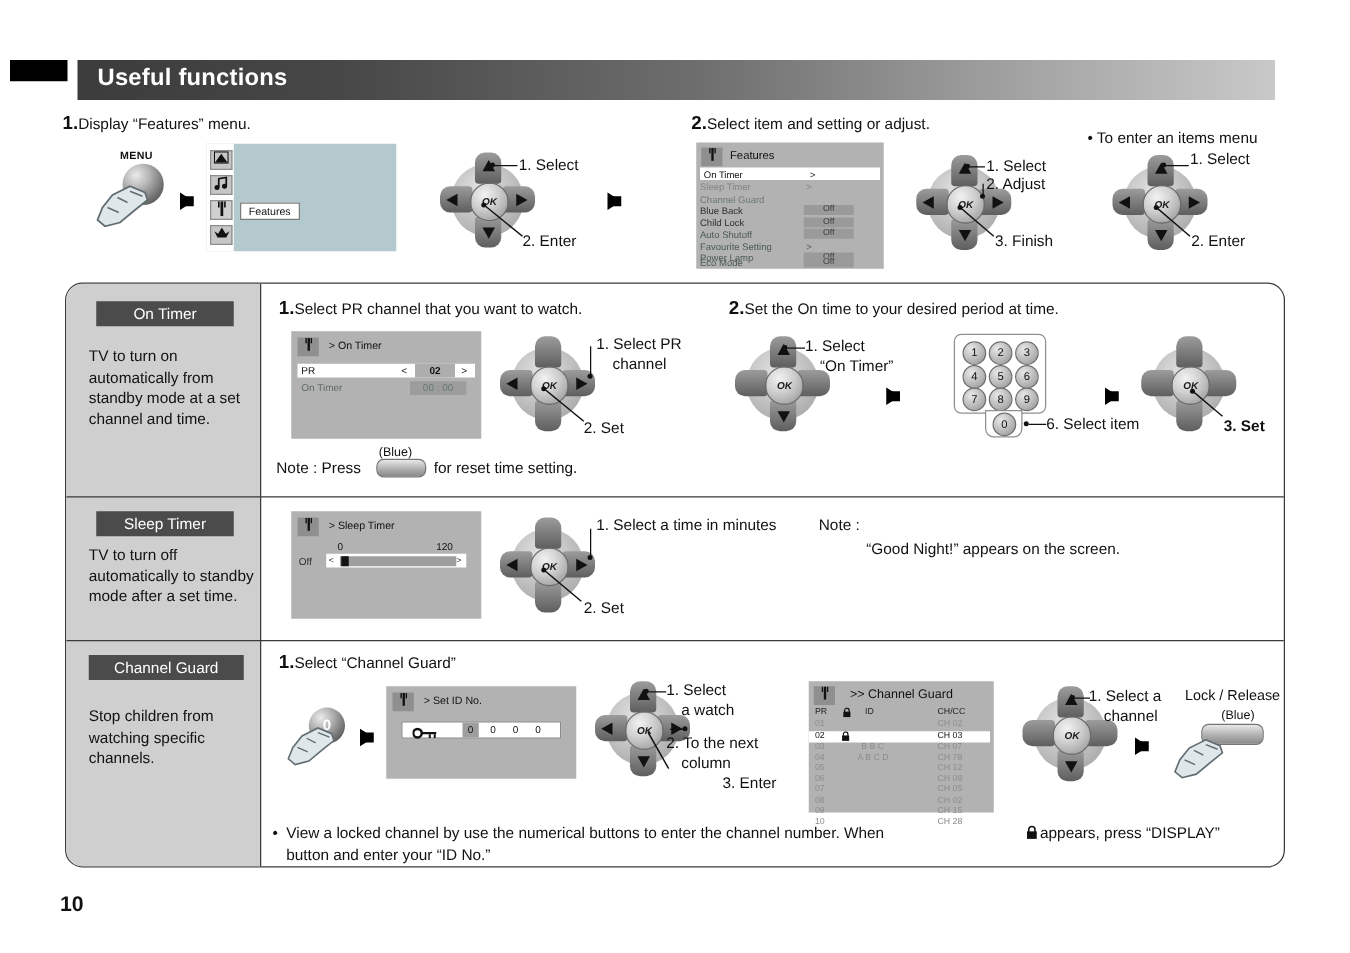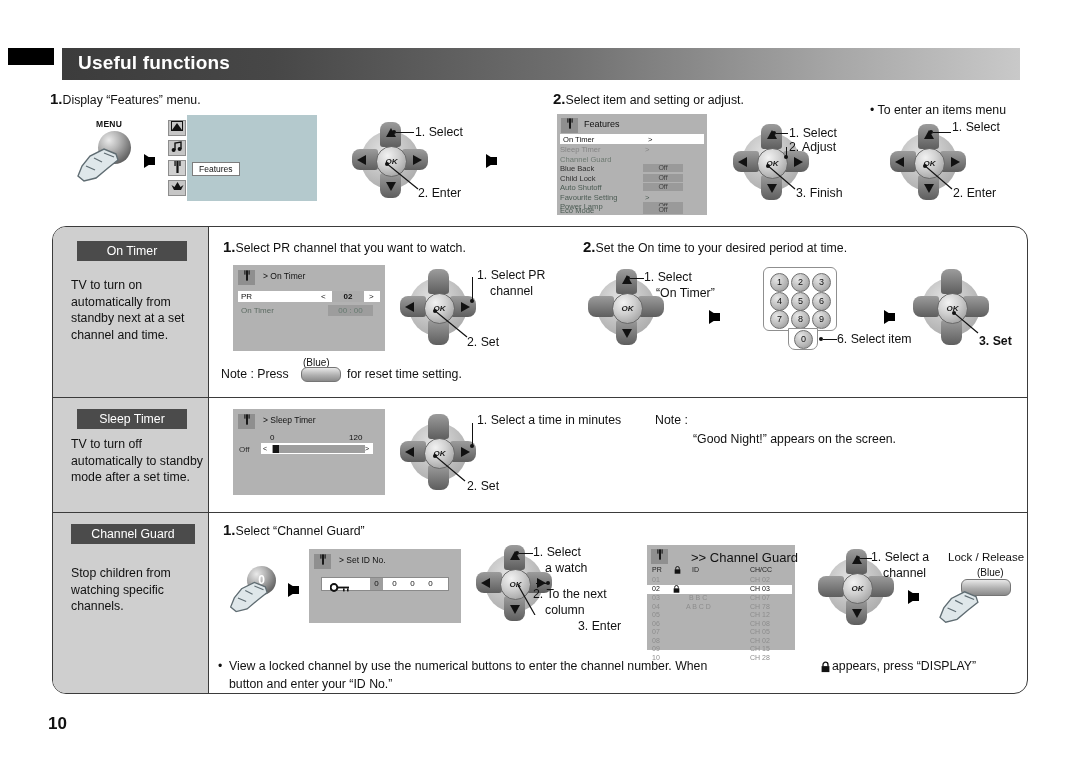--- a/index.html
+++ b/index.html
@@ -306,21 +306,21 @@
   </div>
 
   <div class="panel">
 
     <div class="leftCol" style="top:0;height:468px;"></div>
     <div class="vsep" style="left:155px;top:0;height:468px;"></div>
     <div class="hsep" style="left:0;top:170px;width:976px;"></div>
     <div class="hsep" style="left:0;top:285px;width:976px;"></div>
 
     <div class="badge" style="left:24px;top:14px;width:110px;">On Timer</div>
-    <div class="desc" style="left:18px;top:50px;width:130px;">TV to turn on automatically from standby next at a set channel and time.</div>
+    <div class="desc" style="left:18px;top:50px;width:130px;">TV to turn on automatically from standby mode at a set channel and time.</div>
 
     <div class="stepH" style="left:170px;top:11px;">
       <b>1.</b><span>Select PR channel that you want to watch.</span>
     </div>
 
     <div class="osd" style="left:180px;top:38px;width:152px;height:86px;">
       <div class="osdIcon" style="left:5px;top:5px;">
         <svg width="6" height="11" viewBox="0 0 7 12">
             <rect x="2.4" y="0" width="2.2" height="12" fill="#111"></rect>
             <rect x="0.4" y="0" width="1.3" height="5" fill="#111"></rect>
@@ -573,21 +573,21 @@
 
 
     <div class="osd" style="left:594px;top:318px;width:148px;height:105px;">
       <div class="osdIcon" style="left:4px;top:4px;">
         <svg width="6" height="11" viewBox="0 0 7 12">
             <rect x="2.4" y="0" width="2.2" height="12" fill="#111"></rect>
             <rect x="0.4" y="0" width="1.3" height="5" fill="#111"></rect>
             <rect x="5.3" y="0" width="1.3" height="5" fill="#111"></rect>
           </svg>
       </div>
-      <div class="osdTitle" style="left:44px;top:5px;font-size:13px;">&gt;&gt; Channel Guard</div>
+      <div class="osdTitle" style="left:33px;top:5px;font-size:10px;">&gt;&gt; Channel Guard</div>
 
       <div style="position:absolute;left:0;top:21px;width:148px;height:9px;">
         <span class="cgc" style="left:5px;top:0;color:#1e1e1e;">PR</span>
         <span class="cgc" style="left:27px;top:0;">
           <svg width="7" height="8" viewBox="0 0 9 11">
               <path d="M2 5 V3.2 A2.5 2.5 0 0 1 7 3.2 V5" fill="none" stroke="#111" stroke-width="1.3"></path>
               <rect x="0.6" y="4.6" width="7.8" height="6" fill="#111"></rect>
             </svg>
         </span>
         <span class="cgc" style="left:45px;top:0;color:#1e1e1e;">ID</span>

